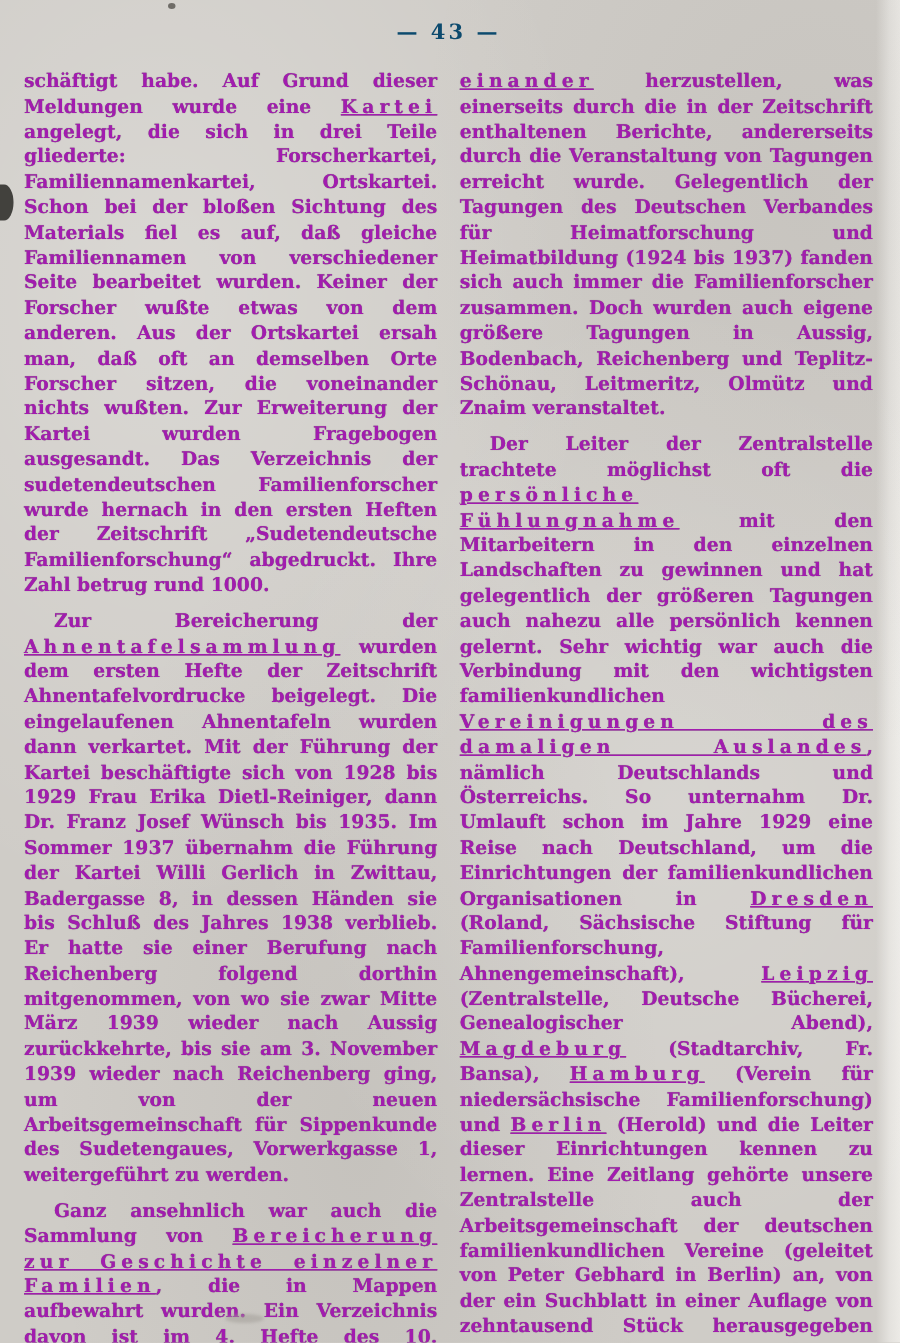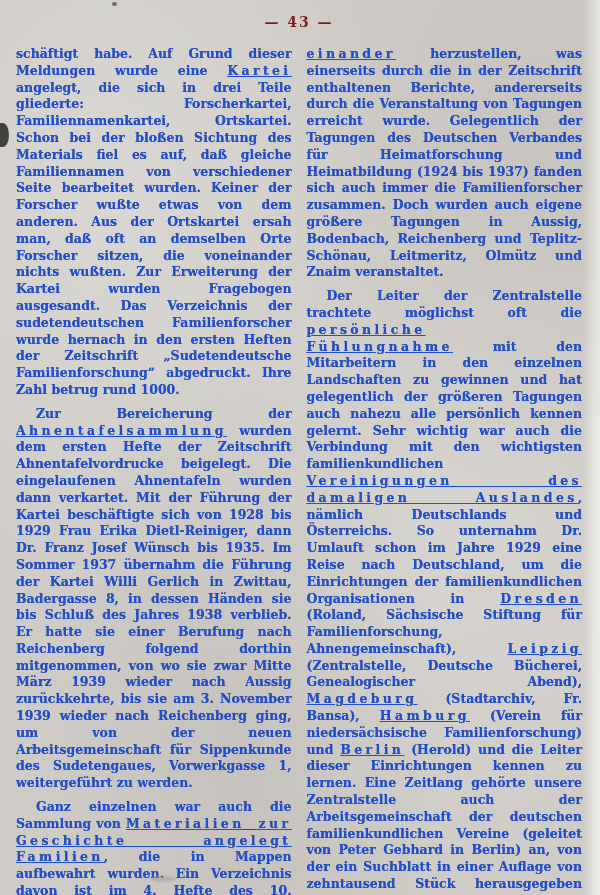--- a/index.html
+++ b/index.html
@@ -24,40 +24,40 @@
     position: relative;
     width: 100%;
     height: 100%;
     box-sizing: border-box;
     padding: 14px 18px 0 16px;
   }
   .page-header {
     text-align: center;
     font-size: 14px;
     font-weight: bold;
-    color: #7f1d1d;
+    color: #0c4a6e;
     letter-spacing: 2px;
     margin-bottom: 16px;
   }
   .columns {
     display: flex;
     gap: 15px;
     margin-top: 10px;
   }
   .col {
     flex: 1 1 0;
     min-width: 0;
   }
   p.para {
     margin: 0;
     text-align: justify;
     font-size: 12.5px;
     line-height: 16.8px;
     font-weight: bold;
-    color: #1d4ed8;
+    color: #a21caf;
     text-shadow: 0 0 0.5px rgba(30,27,22,0.55);
     hyphens: auto;
     -webkit-hyphens: auto;
   }
   p.para + p.para { margin-top: 7px; }
   p.para.indent { text-indent: 1.6em; }
   .spaced {
     letter-spacing: 0.27em;
     word-spacing: 0.45em;
     text-decoration: underline;
@@ -82,21 +82,21 @@
 </head>
 <body>
 
 <div class="page">
   <div class="page-header">— 43 —</div>
 
   <div class="columns">
     <div class="col">
         <p class="para"><span class="normal">schäftigt habe. Auf Grund dieser Meldungen wurde eine </span><span class="spaced">Kartei</span><span class="normal"> angelegt, die sich in drei Teile gliederte: Forscherkartei, Familiennamenkartei, Ortskartei. Schon bei der bloßen Sichtung des Materials fiel es auf, daß gleiche Familiennamen von verschiedener Seite bearbeitet wurden. Keiner der Forscher wußte etwas von dem anderen. Aus der Ortskartei ersah man, daß oft an demselben Orte Forscher sitzen, die voneinander nichts wußten. Zur Erweiterung der Kartei wurden Fragebogen ausgesandt. Das Verzeichnis der sudetendeutschen Familienforscher wurde hernach in den ersten Heften der Zeitschrift „Sudetendeutsche Familienforschung“ abgedruckt. Ihre Zahl betrug rund 1000.</span></p>
         <p class="para indent"><span class="normal">Zur Bereicherung der </span><span class="spaced">Ahnentafelsammlung</span><span class="normal"> wurden dem ersten Hefte der Zeitschrift Ahnentafelvordrucke beigelegt. Die eingelaufenen Ahnentafeln wurden dann verkartet. Mit der Führung der Kartei beschäftigte sich von 1928 bis 1929 Frau Erika Dietl-Reiniger, dann Dr. Franz Josef Wünsch bis 1935. Im Sommer 1937 übernahm die Führung der Kartei Willi Gerlich in Zwittau, Badergasse 8, in dessen Händen sie bis Schluß des Jahres 1938 verblieb. Er hatte sie einer Berufung nach Reichenberg folgend dorthin mitgenommen, von wo sie zwar Mitte März 1939 wieder nach Aussig zurückkehrte, bis sie am 3. November 1939 wieder nach Reichenberg ging, um von der neuen Arbeitsgemeinschaft für Sippenkunde des Sudetengaues, Vorwerkgasse 1, weitergeführt zu werden.</span></p>
-        <p class="para indent"><span class="normal">Ganz einzelnen war auch die Sammlung von </span><span class="spaced">Materialien zur Geschichte angelegt Familien</span><span class="normal">, die in Mappen aufbewahrt wurden. Ein Verzeichnis davon ist im 4. Hefte des 10. Jahrgangs der „Sudetendeutschen Familienforschung“ erschienen.</span></p>
+        <p class="para indent"><span class="normal">Ganz ansehnlich war auch die Sammlung von </span><span class="spaced">Bereicherung zur Geschichte einzelner Familien</span><span class="normal">, die in Mappen aufbewahrt wurden. Ein Verzeichnis davon ist im 4. Hefte des 10. Jahrgangs der „Sudetendeutschen Familienforschung“ erschienen.</span></p>
       </div>
     <div class="col">
         <p class="para"><span class="spaced">einander</span><span class="normal"> herzustellen, was einerseits durch die in der Zeitschrift enthaltenen Berichte, andererseits durch die Veranstaltung von Tagungen erreicht wurde. Gelegentlich der Tagungen des Deutschen Verbandes für Heimatforschung und Heimatbildung (1924 bis 1937) fanden sich auch immer die Familienforscher zusammen. Doch wurden auch eigene größere Tagungen in Aussig, Bodenbach, Reichenberg und Teplitz-Schönau, Leitmeritz, Olmütz und Znaim veranstaltet.</span></p>
         <p class="para indent"><span class="normal">Der Leiter der Zentralstelle trachtete möglichst oft die </span><span class="spaced">persönliche Fühlungnahme</span><span class="normal"> mit den Mitarbeitern in den einzelnen Landschaften zu gewinnen und hat gelegentlich der größeren Tagungen auch nahezu alle persönlich kennen gelernt. Sehr wichtig war auch die Verbindung mit den wichtigsten familienkundlichen </span><span class="spaced">Vereinigungen des damaligen Auslandes</span><span class="normal">, nämlich Deutschlands und Österreichs. So unternahm Dr. Umlauft schon im Jahre 1929 eine Reise nach Deutschland, um die Einrichtungen der familienkundlichen Organisationen in </span><span class="spaced">Dresden</span><span class="normal"> (Roland, Sächsische Stiftung für Familienforschung, Ahnengemeinschaft), </span><span class="spaced">Leipzig</span><span class="normal"> (Zentralstelle, Deutsche Bücherei, Genealogischer Abend), </span><span class="spaced">Magdeburg</span><span class="normal"> (Stadtarchiv, Fr. Bansa), </span><span class="spaced">Hamburg</span><span class="normal"> (Verein für niedersächsische Familienforschung) und </span><span class="spaced">Berlin</span><span class="normal"> (Herold) und die Leiter dieser Einrichtungen kennen zu lernen. Eine Zeitlang gehörte unsere Zentralstelle auch der Arbeitsgemeinschaft der deutschen familienkundlichen Vereine (geleitet von Peter Gebhard in Berlin) an, von der ein Suchblatt in einer Auflage von zehntausend Stück herausgegeben wurde. Im Jahre 1930 weilte Dr. Umlauft anläßlich der Tagung des Gesamtvereines der Deutschen Geschichts- und Altertumsvereine in </span></p>
       </div>
   </div>
 
   <div class="artifact blob-left-edge"></div>
   <div class="artifact speck-top"></div>
   <div class="artifact smudge-bottom"></div>

